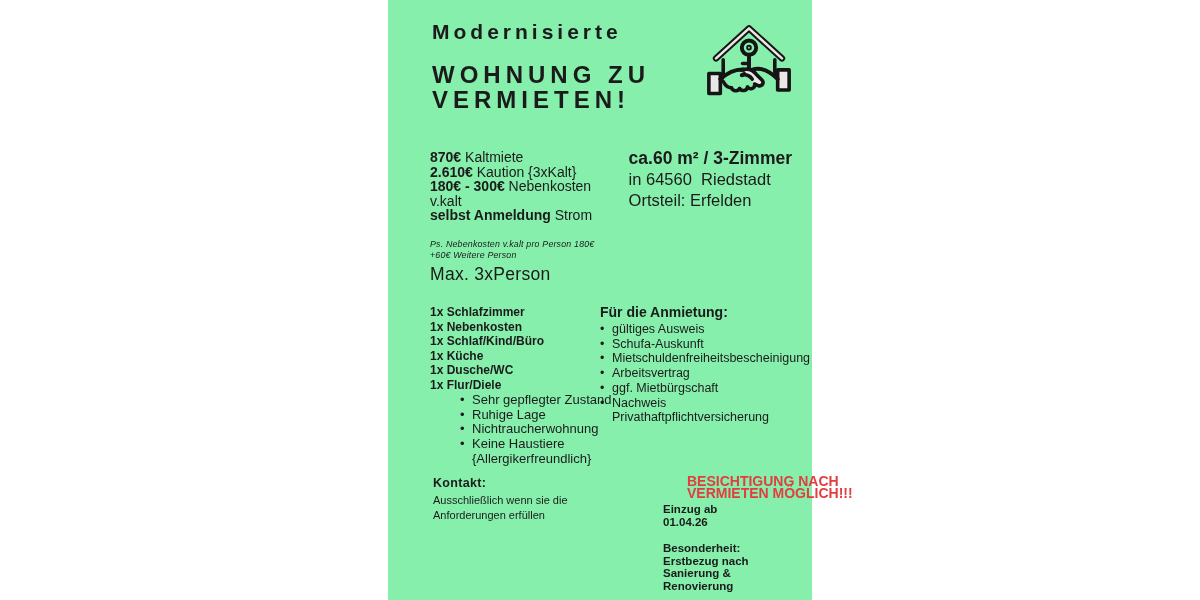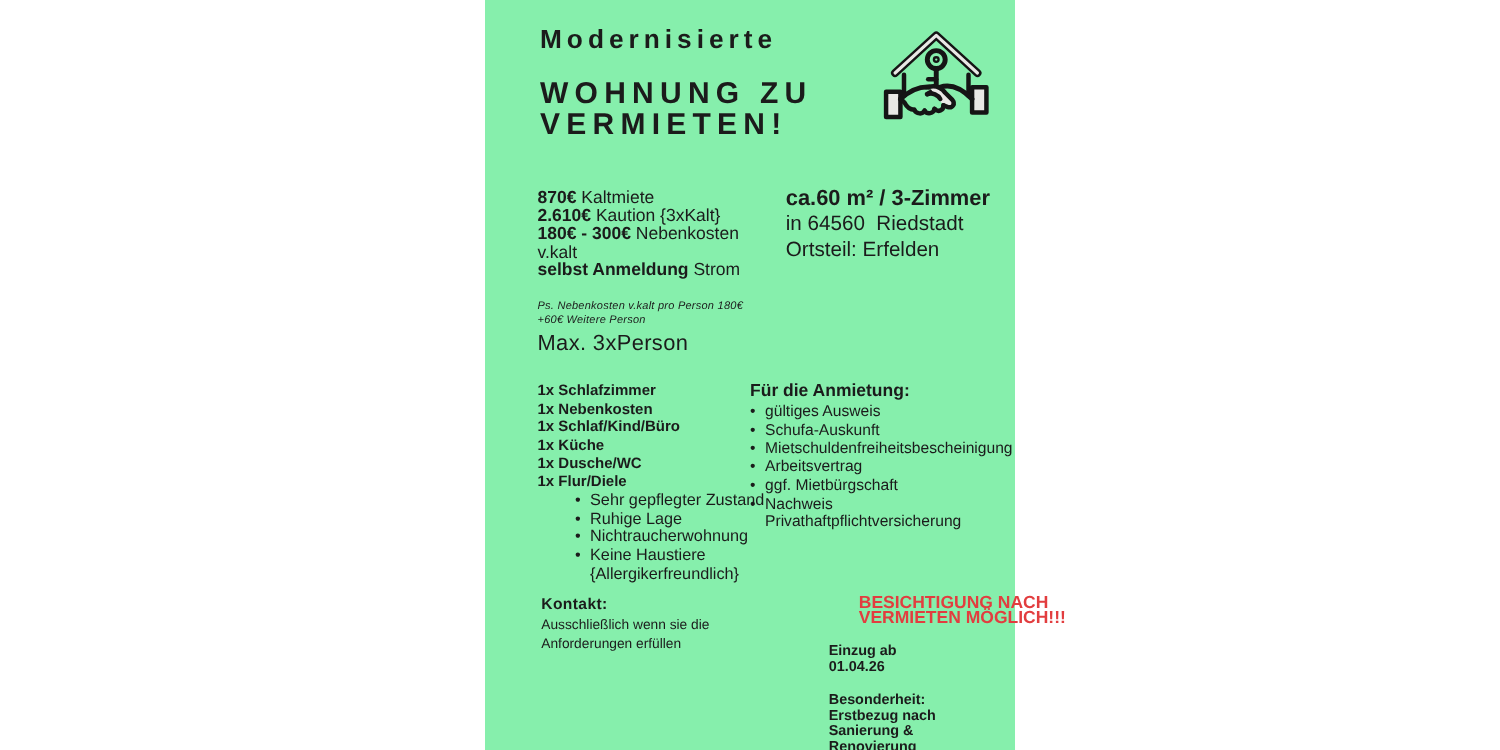--- a/index.html
+++ b/index.html
@@ -33,21 +33,21 @@
   .req { left:200px; top:304px; width:216px; }
   .req-title { font-weight:bold; font-size:14px; margin-bottom:2px;padding-left:12px; }
   .req-items { margin-left:11px; font-size:12.5px; line-height:14.7px; }
 
   .kontakt { left:45px; top:476px; width:202px; }
   .kontakt-title { font-weight:bold; font-size:12.5px; letter-spacing:0.3px; margin-bottom:3px; }
   .kontakt-note { font-size:11px; line-height:14.5px; }
 
   .viewing { left:275px; top:476px; width:145px; font-weight:bold; }
   .viewing-red { color:#e23d3f; font-size:14px; line-height:11.5px; white-space:nowrap;padding-left:24px; }
-  .movein { font-size:11.5px; line-height:12.5px; margin-top:16px; }
+  .movein { font-size:11.5px; line-height:12.5px; margin-top:4px; }
   .special { font-size:11.5px; line-height:12.5px; margin-top:14px; width:135px; }
 </style>
 </head>
 <body>
 
 <div class="flyer">
 
   <div class="abs subtitle">Modernisierte</div>
 
   <div class="abs title">

